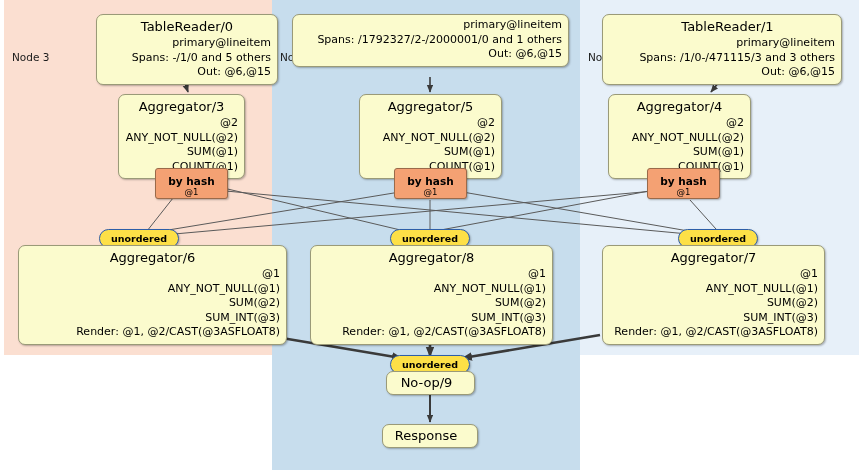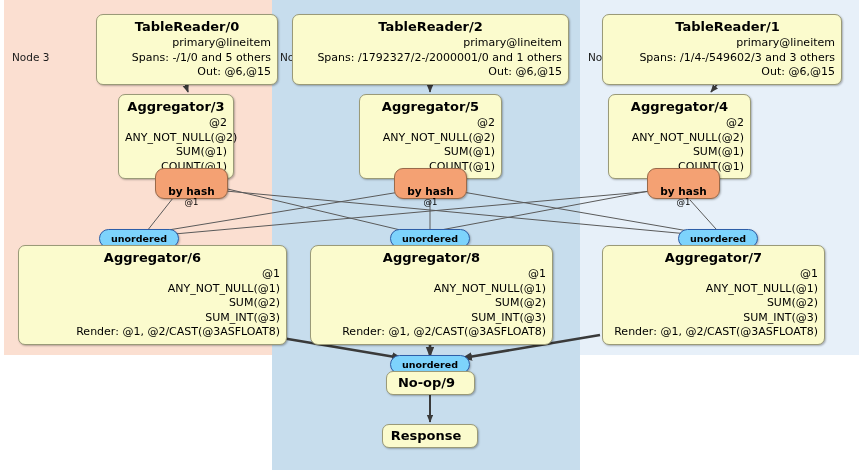--- a/index.html
+++ b/index.html
@@ -47,21 +47,21 @@
     border-radius: 7px;
     box-shadow: 1px 1px 2px rgba(0,0,0,0.28);
     text-align: center;
     padding: 3px 6px 4px 6px;
     font-size: 11px;
     color: #000;
     line-height: 14.5px;
     font-family: "DejaVu Sans", sans-serif;
   }
   .proc .ttl {
-    font-weight: bold;
+    font-weight: normal;
     font-size: 13px;
     line-height: 18px;
     display: block;
   }
   .proc .ln {
     display: block;
     white-space: nowrap;
     text-align: right;
   }
   .compact {
@@ -69,43 +69,43 @@
   }
   .compact .ttl {
     font-size: 13px;
     line-height: 17px;
   }
   .hash {
     position: absolute;
     box-sizing: border-box;
     background: #f4a173;
     border: 1px solid #9a6a4a;
-    border-radius: 9px;
+    border-radius: 3px;
     box-shadow: 1px 1px 2px rgba(0,0,0,0.28);
     text-align: center;
     font-size: 10.5px;
     color: #000;
     line-height: 12px;
-    padding-top: 16px;
+    padding-top: 6px;
     font-family: "DejaVu Sans", sans-serif;
   }
   .hash .h1 {
     font-weight: bold;
     display: block;
     font-size: 10.5px;
   }
   .hash .h2 {
     display: block;
     font-size: 8.5px;
     line-height: 10px;
   }
   .unord {
     position: absolute;
     box-sizing: border-box;
-    background: #7dd3fc;
+    background: #fde047;
     border: 1px solid #2d5ea8;
     border-radius: 11px;
     text-align: center;
     font-size: 9.5px;
     font-weight: bold;
     color: #000;
     line-height: 17px;
     box-shadow: 1px 1px 2px rgba(0,0,0,0.25);
     font-family: "DejaVu Sans", sans-serif;
   }
@@ -161,34 +161,33 @@
   </svg>
 
   <div class="proc" style="left:96px; top:14px; width:182px;">
     <span class="ttl">TableReader/0</span>
     <span class="ln">primary@lineitem</span>
     <span class="ln">Spans: -/1/0 and 5 others</span>
     <span class="ln">Out: @6,@15</span>
   </div>
 
   <div class="proc" style="left:292px; top:14px; width:277px;">
-    <span class="ttl">TableReader/2</span>
     <span class="ln">primary@lineitem</span>
     <span class="ln">Spans: /1792327/2-/2000001/0 and 1 others</span>
     <span class="ln">Out: @6,@15</span>
   </div>
 
   <div class="proc" style="left:602px; top:14px; width:240px;padding-left:17px;">
     <span class="ttl">TableReader/1</span>
     <span class="ln">primary@lineitem</span>
-    <span class="ln">Spans: /1/4-/549602/3 and 3 others</span>
+    <span class="ln">Spans: /1/0-/471115/3 and 3 others</span>
     <span class="ln">Out: @6,@15</span>
   </div>
 
-  <div class="proc" style="left:118px; top:94px; width:116px;">
+  <div class="proc" style="left:118px; top:94px; width:127px;">
     <span class="ttl">Aggregator/3</span>
     <span class="ln">@2</span>
     <span class="ln">ANY_NOT_NULL(@2)</span>
     <span class="ln">SUM(@1)</span>
     <span class="ln">COUNT(@1)</span>
   </div>
 
   <div class="proc" style="left:359px; top:94px; width:143px;">
     <span class="ttl">Aggregator/5</span>
     <span class="ln">@2</span>
@@ -228,21 +227,21 @@
 
   <div class="proc" style="left:18px; top:245px; width:269px;">
     <span class="ttl">Aggregator/6</span>
     <span class="ln">@1</span>
     <span class="ln">ANY_NOT_NULL(@1)</span>
     <span class="ln">SUM(@2)</span>
     <span class="ln">SUM_INT(@3)</span>
     <span class="ln">Render: @1, @2/CAST(@3ASFLOAT8)</span>
   </div>
 
-  <div class="proc" style="left:310px; top:245px; width:243px;border-radius:8px;">
+  <div class="proc" style="left:310px; top:245px; width:243px;">
     <span class="ttl">Aggregator/8</span>
     <span class="ln">@1</span>
     <span class="ln">ANY_NOT_NULL(@1)</span>
     <span class="ln">SUM(@2)</span>
     <span class="ln">SUM_INT(@3)</span>
     <span class="ln">Render: @1, @2/CAST(@3ASFLOAT8)</span>
   </div>
 
   <div class="proc" style="left:602px; top:245px; width:223px;">
     <span class="ttl">Aggregator/7</span>

